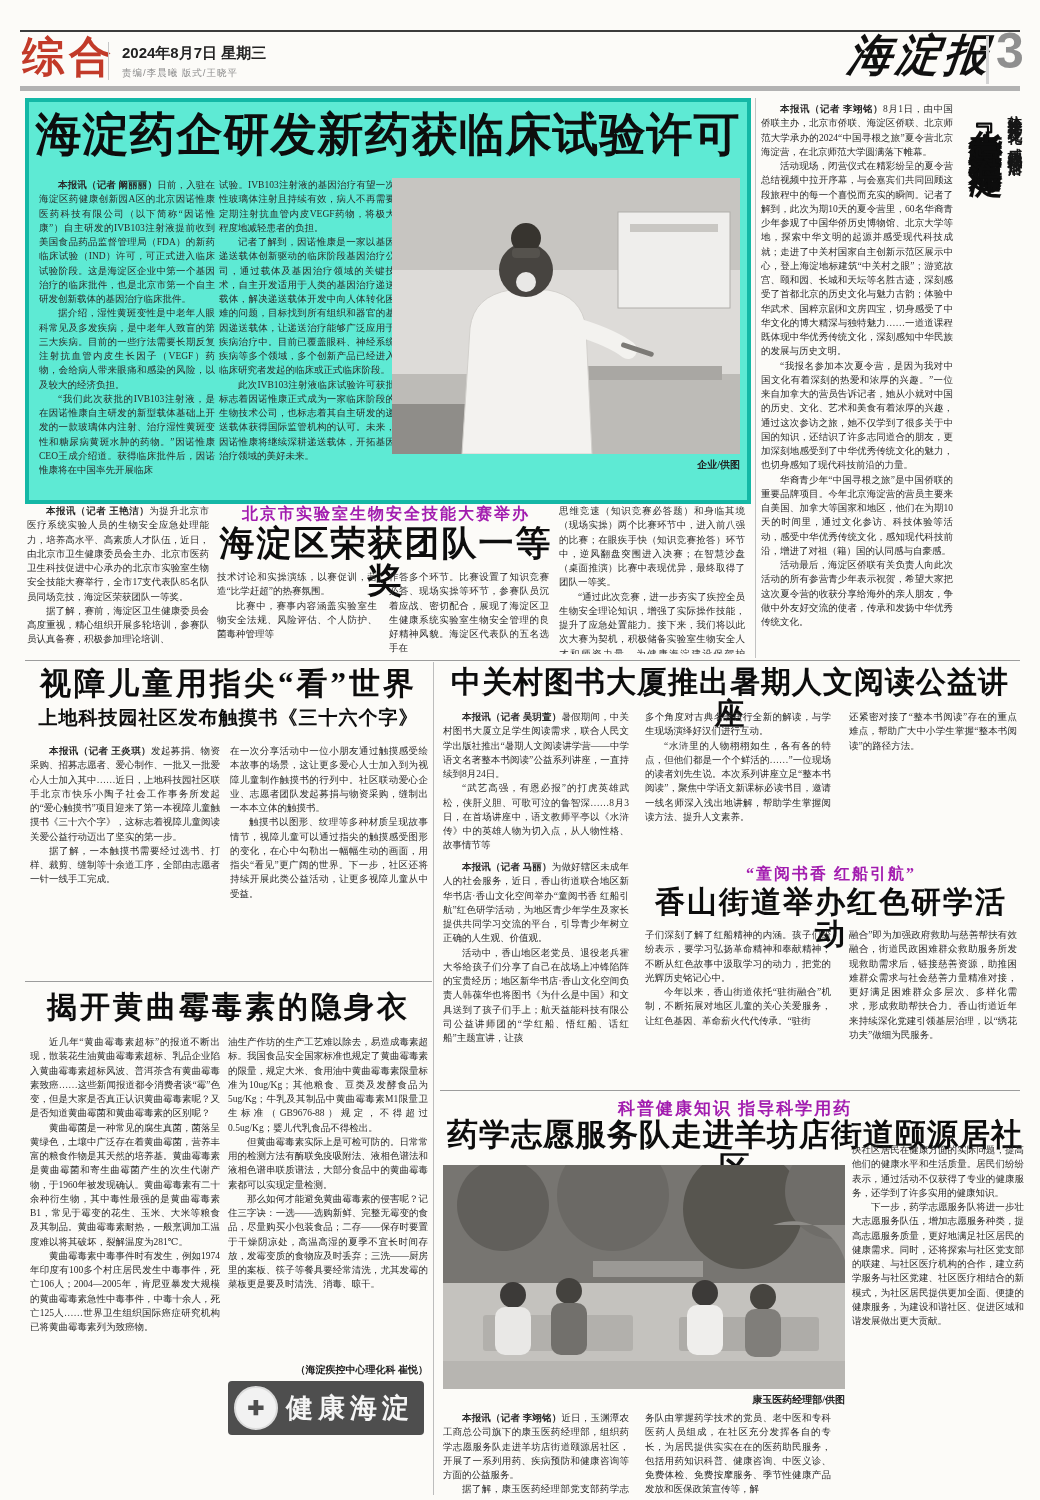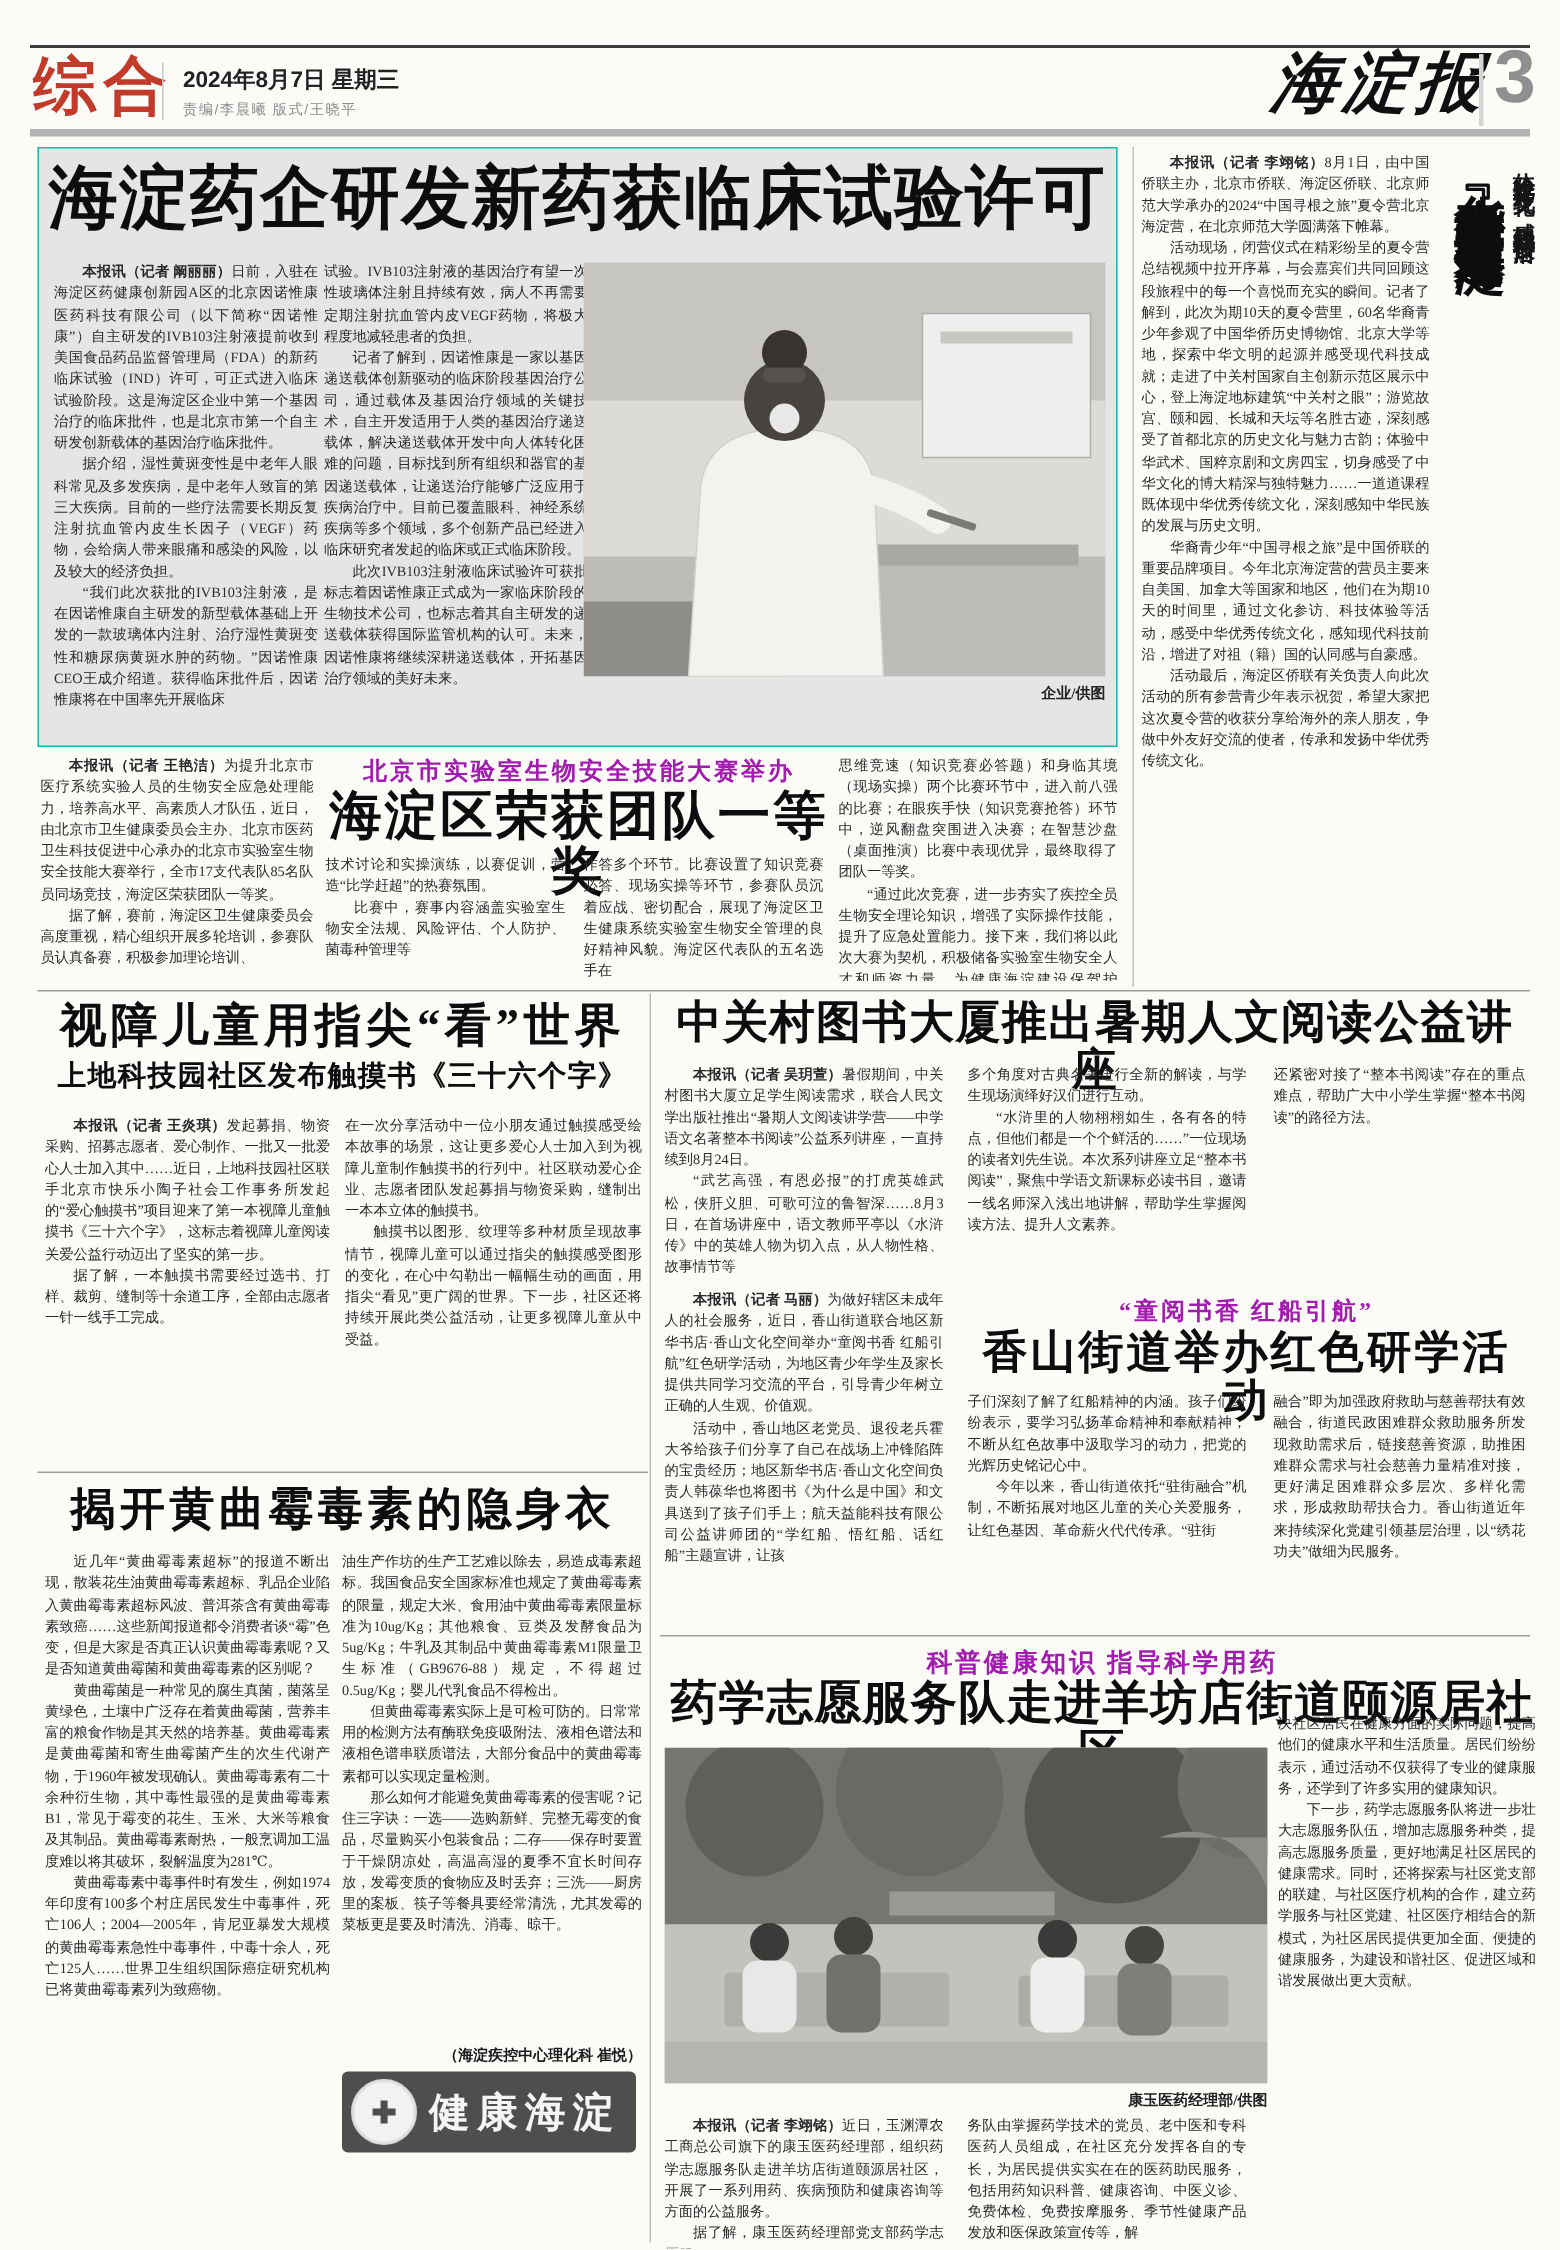--- a/index.html
+++ b/index.html
@@ -20,21 +20,21 @@
   
   .col{position:absolute;font-size:9.5px;line-height:1.5;text-align:justify;overflow:hidden;color:#2a2a2a;}
   .col p{margin:0;text-indent:2em;}
   .col p b{font-weight:900;}
   .col[data-first-noindent] p:first-child{text-indent:0;}
   .kicker{position:absolute;text-align:center;font-weight:700;font-size:16px;color:#a21caf;letter-spacing:2px;}
   .headline{position:absolute;text-align:center;font-weight:900;color:#0d0d0d;line-height:1.05;}
   .caption{position:absolute;font-size:10px;font-weight:700;text-align:right;color:#222;}
   .divider{position:absolute;background:#9c9c9c;}
   
-  .lead-box{left:25px;top:98px;width:718px;height:398px;border:1px solid #14b8a6;background:#e5e5e5;}
+  .lead-box{left:25px;top:98px;width:718px;height:398px;border:4px solid #14b8a6;background:#5eead4;}
   .lead-headline{left:0;top:8px;width:100%;font-size:46px;letter-spacing:1px;}
   
   .photo{position:absolute;overflow:hidden;background:#d7d5d2;}
   
   .v{writing-mode:vertical-rl;text-orientation:upright;}
   .roots-headline{left:948px;top:102px;width:54px;height:552px;font-size:34px;font-weight:900;letter-spacing:2px;line-height:1;color:#0d0d0d;}
   .roots-kicker{left:1004px;top:104px;width:20px;height:340px;font-size:14.5px;font-weight:700;letter-spacing:2px;color:#161616;}
   
   .brand-banner{position:absolute;left:203px;top:396px;width:196px;height:54px;background:#4e4e4e;border-radius:4px;
                 display:flex;align-items:center;justify-content:flex-start;}
@@ -108,20 +108,21 @@
     <div class="col" style="left:534px;top:4px;width:186px;height:150px;" data-first-noindent="">
         <p>思维竞速（知识竞赛必答题）和身临其境（现场实操）两个比赛环节中，进入前八强的比赛；在眼疾手快（知识竞赛抢答）环节中，逆风翻盘突围进入决赛；在智慧沙盘（桌面推演）比赛中表现优异，最终取得了团队一等奖。</p>
         <p>“通过此次竞赛，进一步夯实了疾控全员生物安全理论知识，增强了实际操作技能，提升了应急处置能力。接下来，我们将以此次大赛为契机，积极储备实验室生物安全人才和师资力量，为健康海淀建设保驾护航。”海淀区疾病预防控制中心相关负责人表示。</p>
       </div>
   </div>
 
   <div class="abs" style="left:755px;top:98px;width:265px;height:560px;border-left:1px solid #c2c2c2;">
     <div class="col" style="left:5px;top:4px;width:192px;height:552px;">
         <p><b>本报讯（记者 李翊铭）</b>8月1日，由中国侨联主办，北京市侨联、海淀区侨联、北京师范大学承办的2024“中国寻根之旅”夏令营北京海淀营，在北京师范大学圆满落下帷幕。</p>
         <p>活动现场，闭营仪式在精彩纷呈的夏令营总结视频中拉开序幕，与会嘉宾们共同回顾这段旅程中的每一个喜悦而充实的瞬间。记者了解到，此次为期10天的夏令营里，60名华裔青少年参观了中国华侨历史博物馆、北京大学等地，探索中华文明的起源并感受现代科技成就；走进了中关村国家自主创新示范区展示中心，登上海淀地标建筑“中关村之眼”；游览故宫、颐和园、长城和天坛等名胜古迹，深刻感受了首都北京的历史文化与魅力古韵；体验中华武术、国粹京剧和文房四宝，切身感受了中华文化的博大精深与独特魅力……一道道课程既体现中华优秀传统文化，深刻感知中华民族的发展与历史文明。</p>
+        <p>“我报名参加本次夏令营，是因为我对中国文化有着深刻的热爱和浓厚的兴趣。”一位来自加拿大的营员告诉记者，她从小就对中国的历史、文化、艺术和美食有着浓厚的兴趣，通过这次参访之旅，她不仅学到了很多关于中国的知识，还结识了许多志同道合的朋友，更加深刻地感受到了中华优秀传统文化的魅力，也切身感知了现代科技前沿的力量。</p>
         <p>华裔青少年“中国寻根之旅”是中国侨联的重要品牌项目。今年北京海淀营的营员主要来自美国、加拿大等国家和地区，他们在为期10天的时间里，通过文化参访、科技体验等活动，感受中华优秀传统文化，感知现代科技前沿，增进了对祖（籍）国的认同感与自豪感。</p>
         <p>活动最后，海淀区侨联有关负责人向此次活动的所有参营青少年表示祝贺，希望大家把这次夏令营的收获分享给海外的亲人朋友，争做中外友好交流的使者，传承和发扬中华优秀传统文化。</p>
       </div>
   </div>
   <div class="abs v roots-headline">华裔青少年『中国寻根之旅』走进海淀</div>
   <div class="abs v roots-kicker">体验优秀传统文化　感知现代科技前沿</div>
 
   <div class="divider" style="left:25px;top:660px;width:995px;height:1px;"></div>
   <div class="divider" style="left:433px;top:662px;width:1px;height:833px;background:#bdbdbd;"></div>
 

